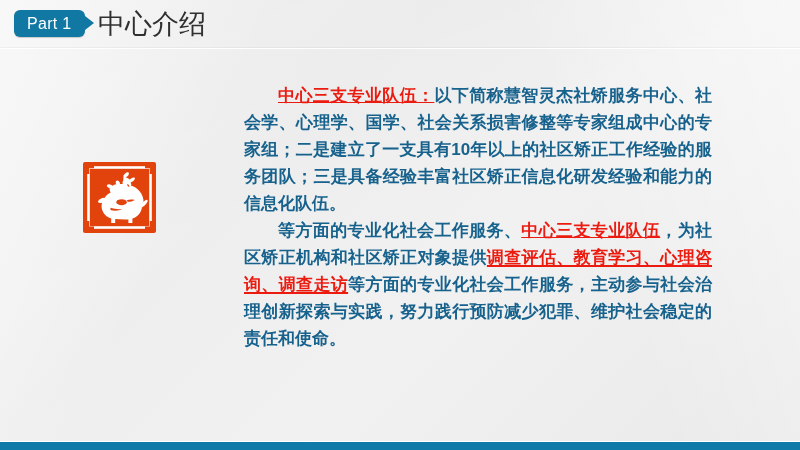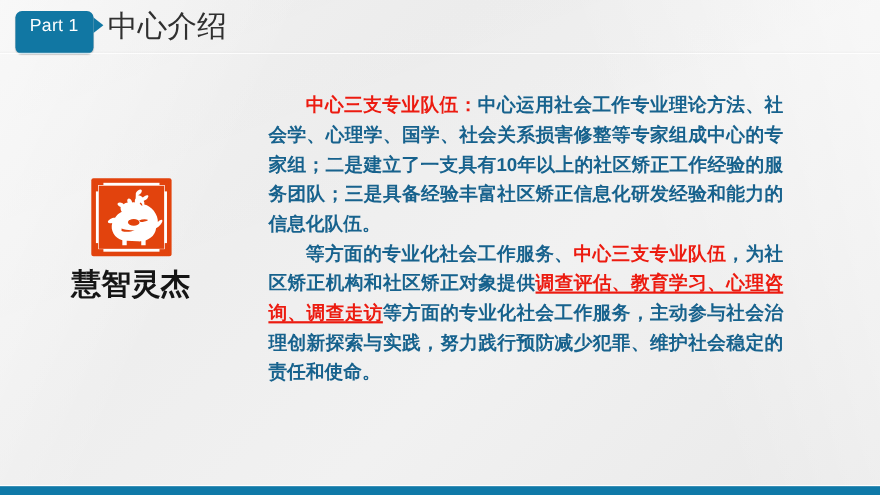--- a/index.html
+++ b/index.html
@@ -51,21 +51,21 @@
     height: 1px;
     background: rgba(255,255,255,0.9);
     box-shadow: 0 -1px 0 rgba(0,0,0,0.035);
   }
 
   .part-badge {
     position: absolute;
     left: 14px;
     top: 10px;
     height: 27px;
-    padding: 0 13px 12px 13px;
+    padding: 0 13px 0 13px;
     background: #1177a3;
     border-radius: 6px;
     display: flex;
     align-items: center;
     justify-content: center;
     box-shadow: 0 1px 1px rgba(0,0,0,0.18);
   }
   .part-badge-label {
     color: #ffffff;
     font-size: 16px;
@@ -138,20 +138,21 @@
     color: #17628d;
     text-align: justify;
     text-justify: inter-ideograph;
   }
   #body-copy p {
     margin: 0;
     text-indent: 2em;
   }
   .hl-red {
     color: #ec1b10;
+    text-decoration: underline;
   }
   .hl-red-underline {
     color: #ec1b10;
     text-decoration: underline;
     text-decoration-thickness: 1.5px;
     text-underline-offset: 2px;
   }
 
   
   #footer-bar {
@@ -217,26 +218,25 @@
 
         <g fill="#e2430d">
           <ellipse cx="38.6" cy="40.2" rx="5.2" ry="3.0"></ellipse>
           <path d="M43.4 38.4c2.6-1.1 5.8-1.3 8.4-0.5 -2.0 1.2-4.6 1.9-7.0 1.9z"></path>
           <circle cx="35.3" cy="39.6" r="1.5"></circle>
           <path d="M27.5 45.8c3.5 1.3 8.0 1.8 11.9 1.2 -3.4 1.9-8.3 2.2-11.9 0.9z"></path>
           <path d="M45.0 22.0c0.9 0.9 1.4 2.0 1.5 3.1 -1.1-0.5-2.0-1.4-2.5-2.4z"></path>
         </g>
       </svg>
     </div>
-    <div id="logo-wordmark">慧智灵杰</div>
   </div>
 
   <div id="body-copy">
     <p>
-      <span class="hl-red">中心三支专业队伍：</span><span>中心运用社会工作专业理论方法、社会学、心理学、国学、社会关系损害修整等专家组成中心的专家组；二是建立了一支具有10年以上的社区矫正工作经验的服务团队；三是具备经验丰富社区矫正信息化研发经验和能力的信息化队伍。</span>
+      <span class="hl-red">中心三支专业队伍：</span><span>以下简称慧智灵杰社矫服务中心、社会学、心理学、国学、社会关系损害修整等专家组成中心的专家组；二是建立了一支具有10年以上的社区矫正工作经验的服务团队；三是具备经验丰富社区矫正信息化研发经验和能力的信息化队伍。</span>
     </p>
     <p>
       <span>等方面的专业化社会工作服务、</span><span class="hl-red">中心三支专业队伍</span><span>，为社区矫正机构和社区矫正对象提供</span><span class="hl-red-underline">调查评估、教育学习、心理咨询、调查走访</span><span>等方面的专业化社会工作服务，主动参与社会治理创新探索与实践，努力践行预防减少犯罪、维护社会稳定的责任和使命。</span>
     </p>
   </div>
 
   <div id="footer-bar-top"></div>
   <div id="footer-bar"></div>
 
 </div>

